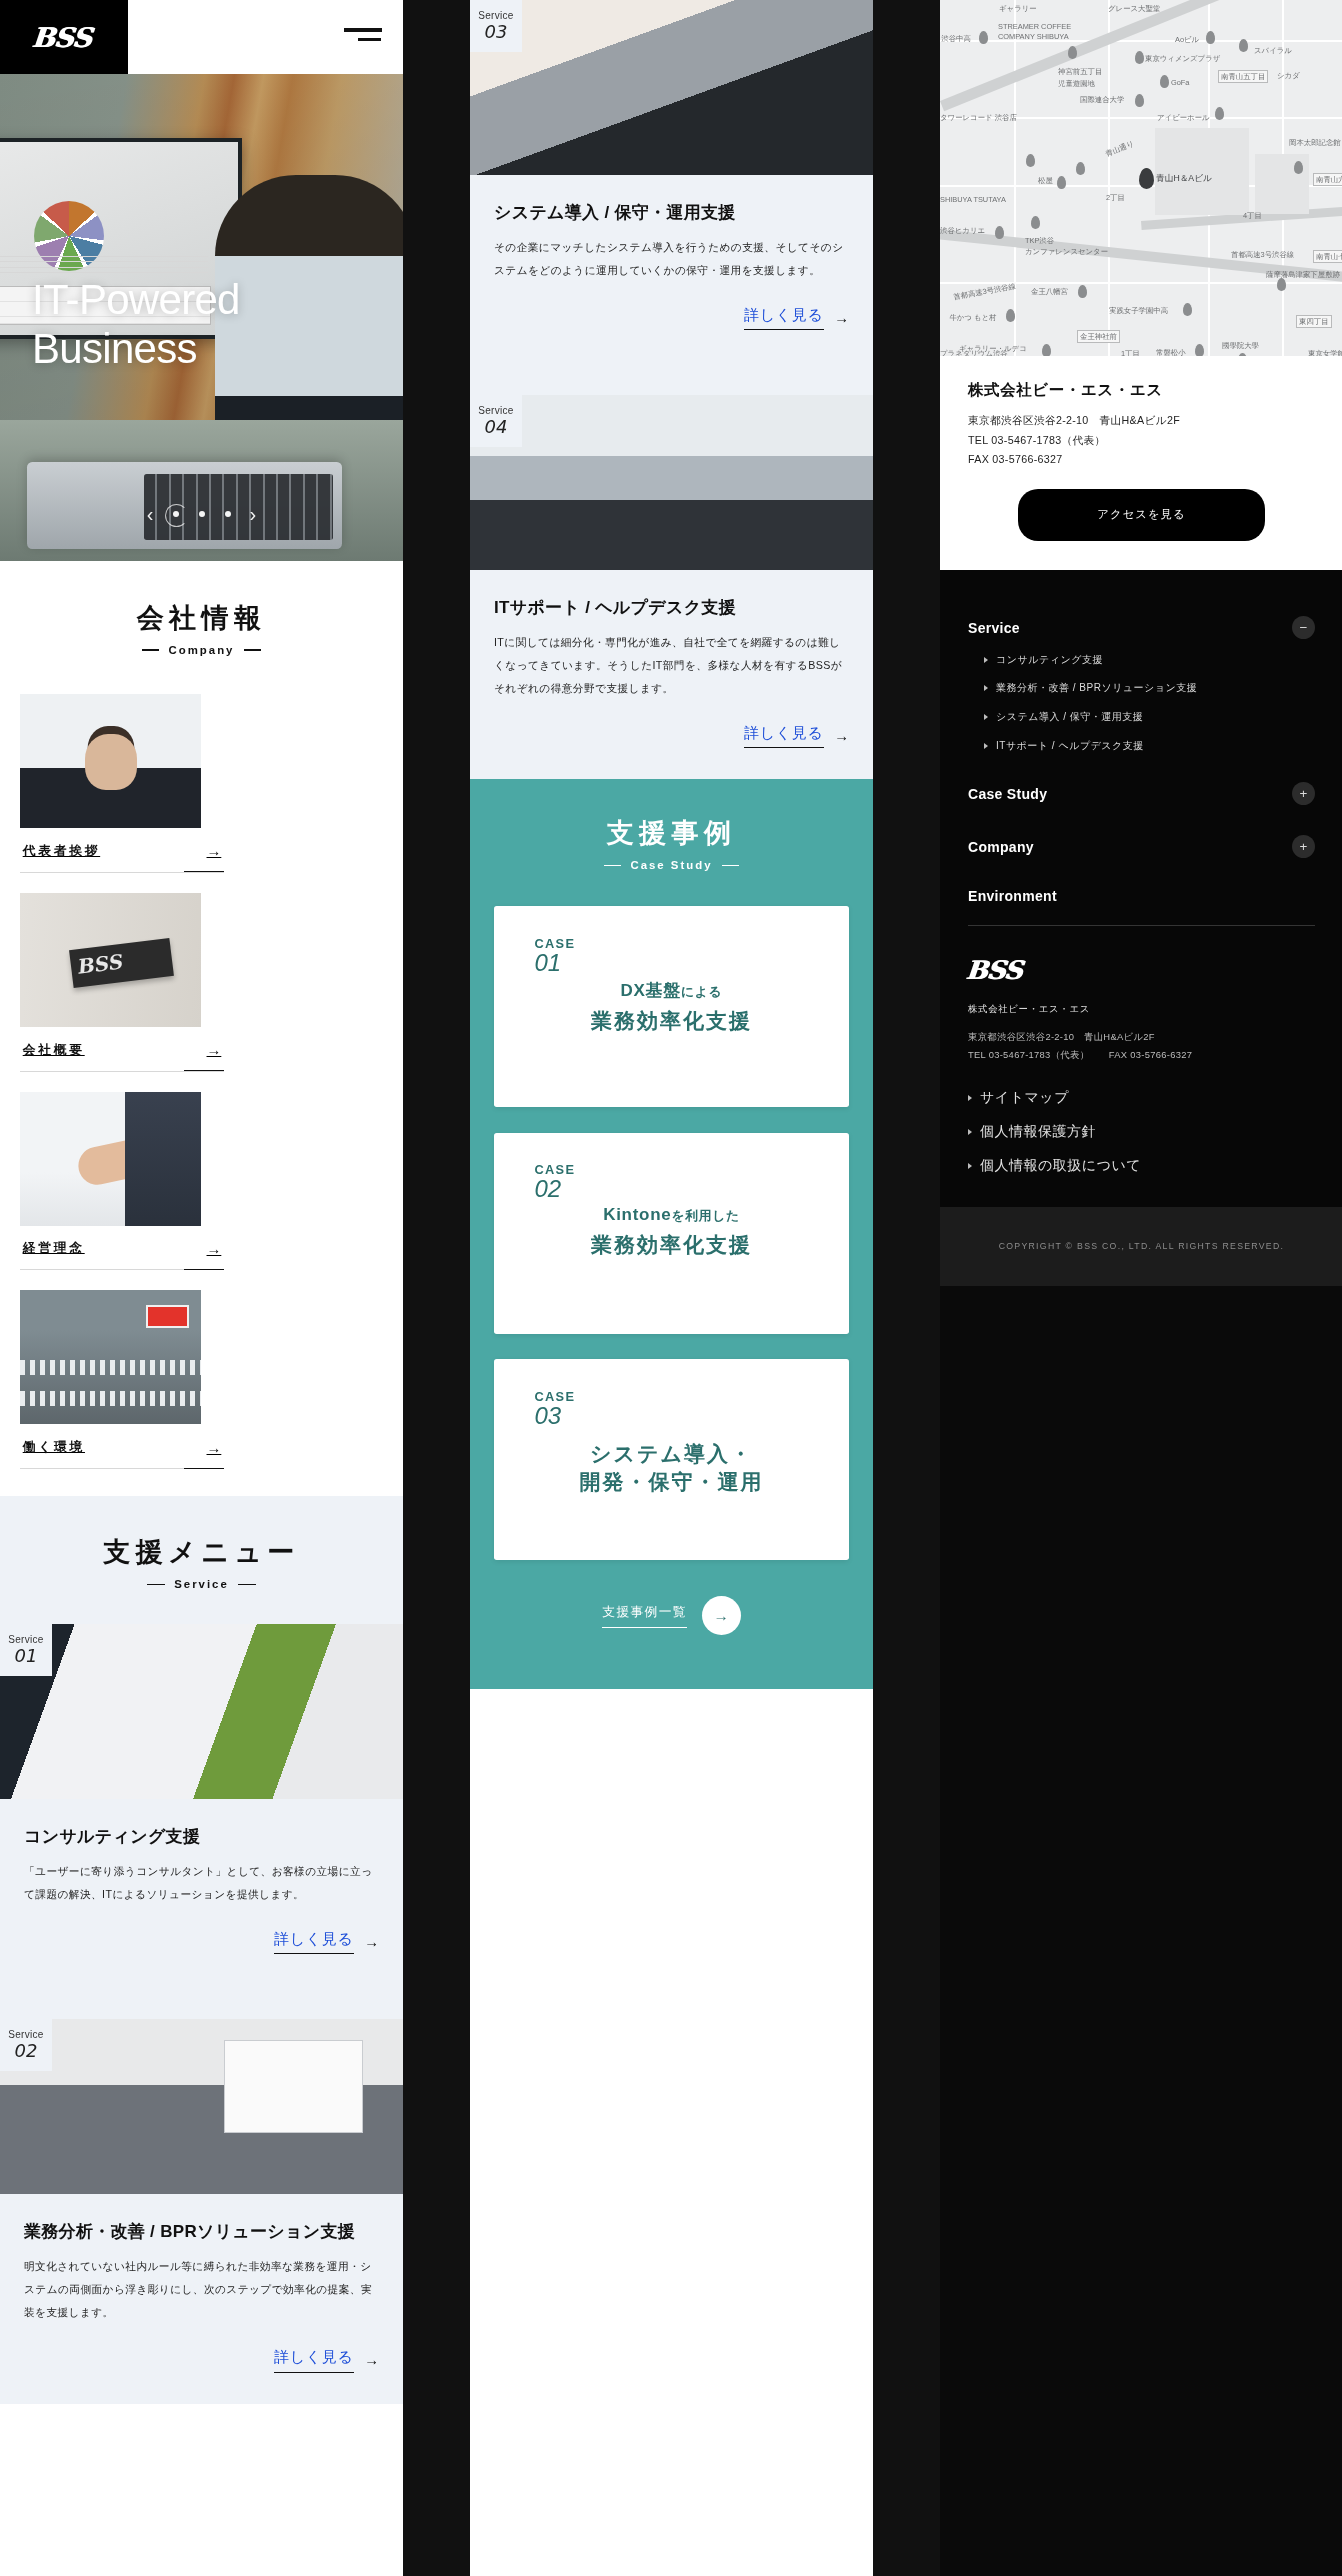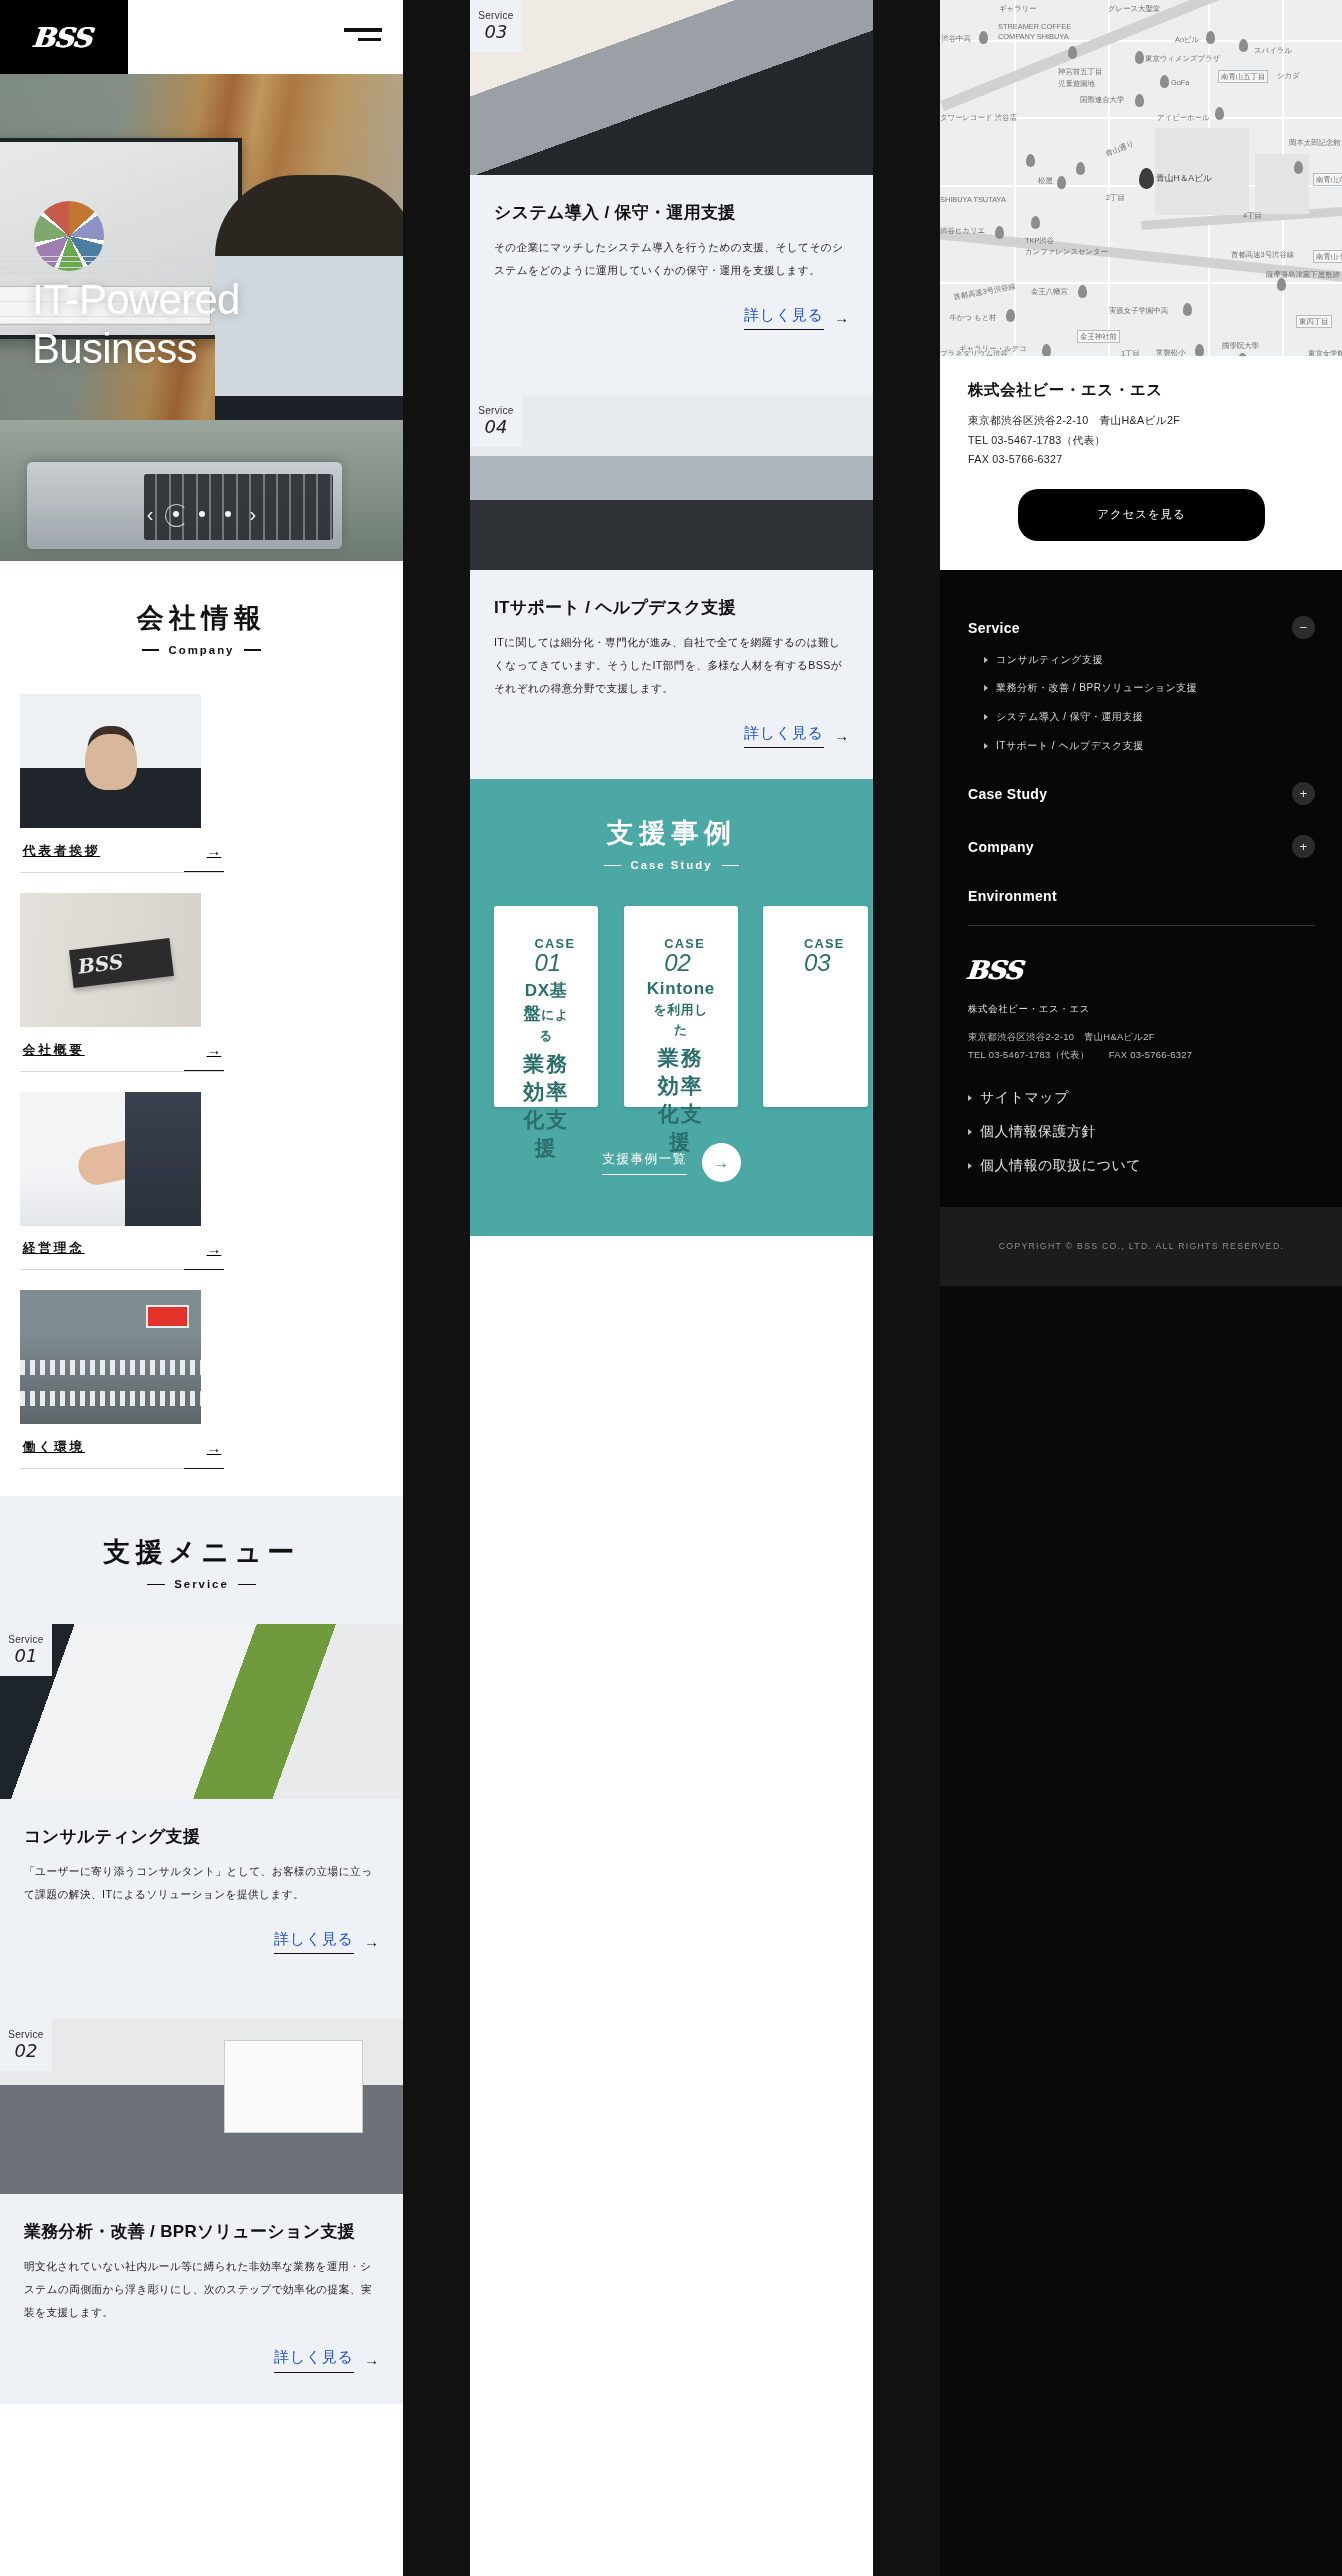--- a/index.html
+++ b/index.html
@@ -120,21 +120,21 @@
   .p-s1 { background:linear-gradient(110deg,#1d242c 0 16%,#f1f2f4 16% 55%,#6f9b3c 55% 72%,#e9eaec 72% 100%); }
   .p-s2 { background:linear-gradient(180deg,#e8e9ea 0 38%,#6d7279 38% 100%); position:relative; }
   .p-s2:after{ content:""; position:absolute; right:10%; top:12%; width:34%; height:52%; background:#fafafa; border:1.3px solid #c9ccd0;}
   .p-s3 { background:linear-gradient(160deg,#efeae4 0 30%,#9aa0a6 30% 55%,#24282c 55% 100%); }
   .p-s4 { background:linear-gradient(180deg,#e7ebee 0 35%,#aeb6bd 35% 60%,#2f3338 60% 100%); }
 
   
   .case { background:#4ba8a4; padding:36px 0 54px; }
   .case .sec-jp, .case .sec-en { color:#fff; }
   .case .sec-en:before,.case .sec-en:after{ background:#fff; }
-  .case-list { padding:0 24px; margin-top:35px; display:flex; flex-direction:row; gap:25.5px; }
+  .case-list { padding:0 24px; margin-top:35px; display:flex; flex-direction:column; gap:25.5px; }
   .ccard { background:#fff; border-radius:2.7px; height:201px; padding:29.5px 23px; text-align:center;
     box-shadow:0 1.3px 5.4px rgba(0,0,0,.08); }
   .ccard .cno { text-align:left; padding-left:17.5px; }
   .ccard .cno .c1 { font-size:12.8px; font-weight:700; letter-spacing:1.3px; color:#2b6f6c; }
   .ccard .cno .c2 { font-size:24px; color:#2b6f6c; font-style:italic; line-height:1; }
   .ccard .ct1 { margin-top:4px; font-size:17px; font-weight:700; color:#2b6f6c; letter-spacing:0.7px; }
   .ccard .ct1 .sm { font-size:12.8px; }
   .ccard .ct2 { margin-top:5.4px; font-size:21px; font-weight:700; color:#2b6f6c; letter-spacing:2px; }
   .case-more { display:flex; align-items:center; justify-content:center; gap:14.8px; margin-top:36px; }
   .case-more .t { color:#fff; font-size:12.8px; letter-spacing:1.3px; border-bottom:1px solid #fff; padding-bottom:6px; }
@@ -394,20 +394,22 @@
             <span>Kintone</span><span class="sm">を利用した</span>
           </div>
           <div class="ct2">業務効率化支援</div>
         </div>
 
         <div class="ccard">
           <div class="cno">
             <div class="c1">CASE</div>
             <div class="c2">03</div>
           </div>
+          <div class="ct2" style="white-space:pre-line;margin-top:12px;">システム導入・
+開発・保守・運用</div>
         </div>
 
       </div>
 
       <div class="case-more">
         <span class="t">支援事例一覧</span>
         <span class="btn">→</span>
       </div>
     </div>
   </div>

